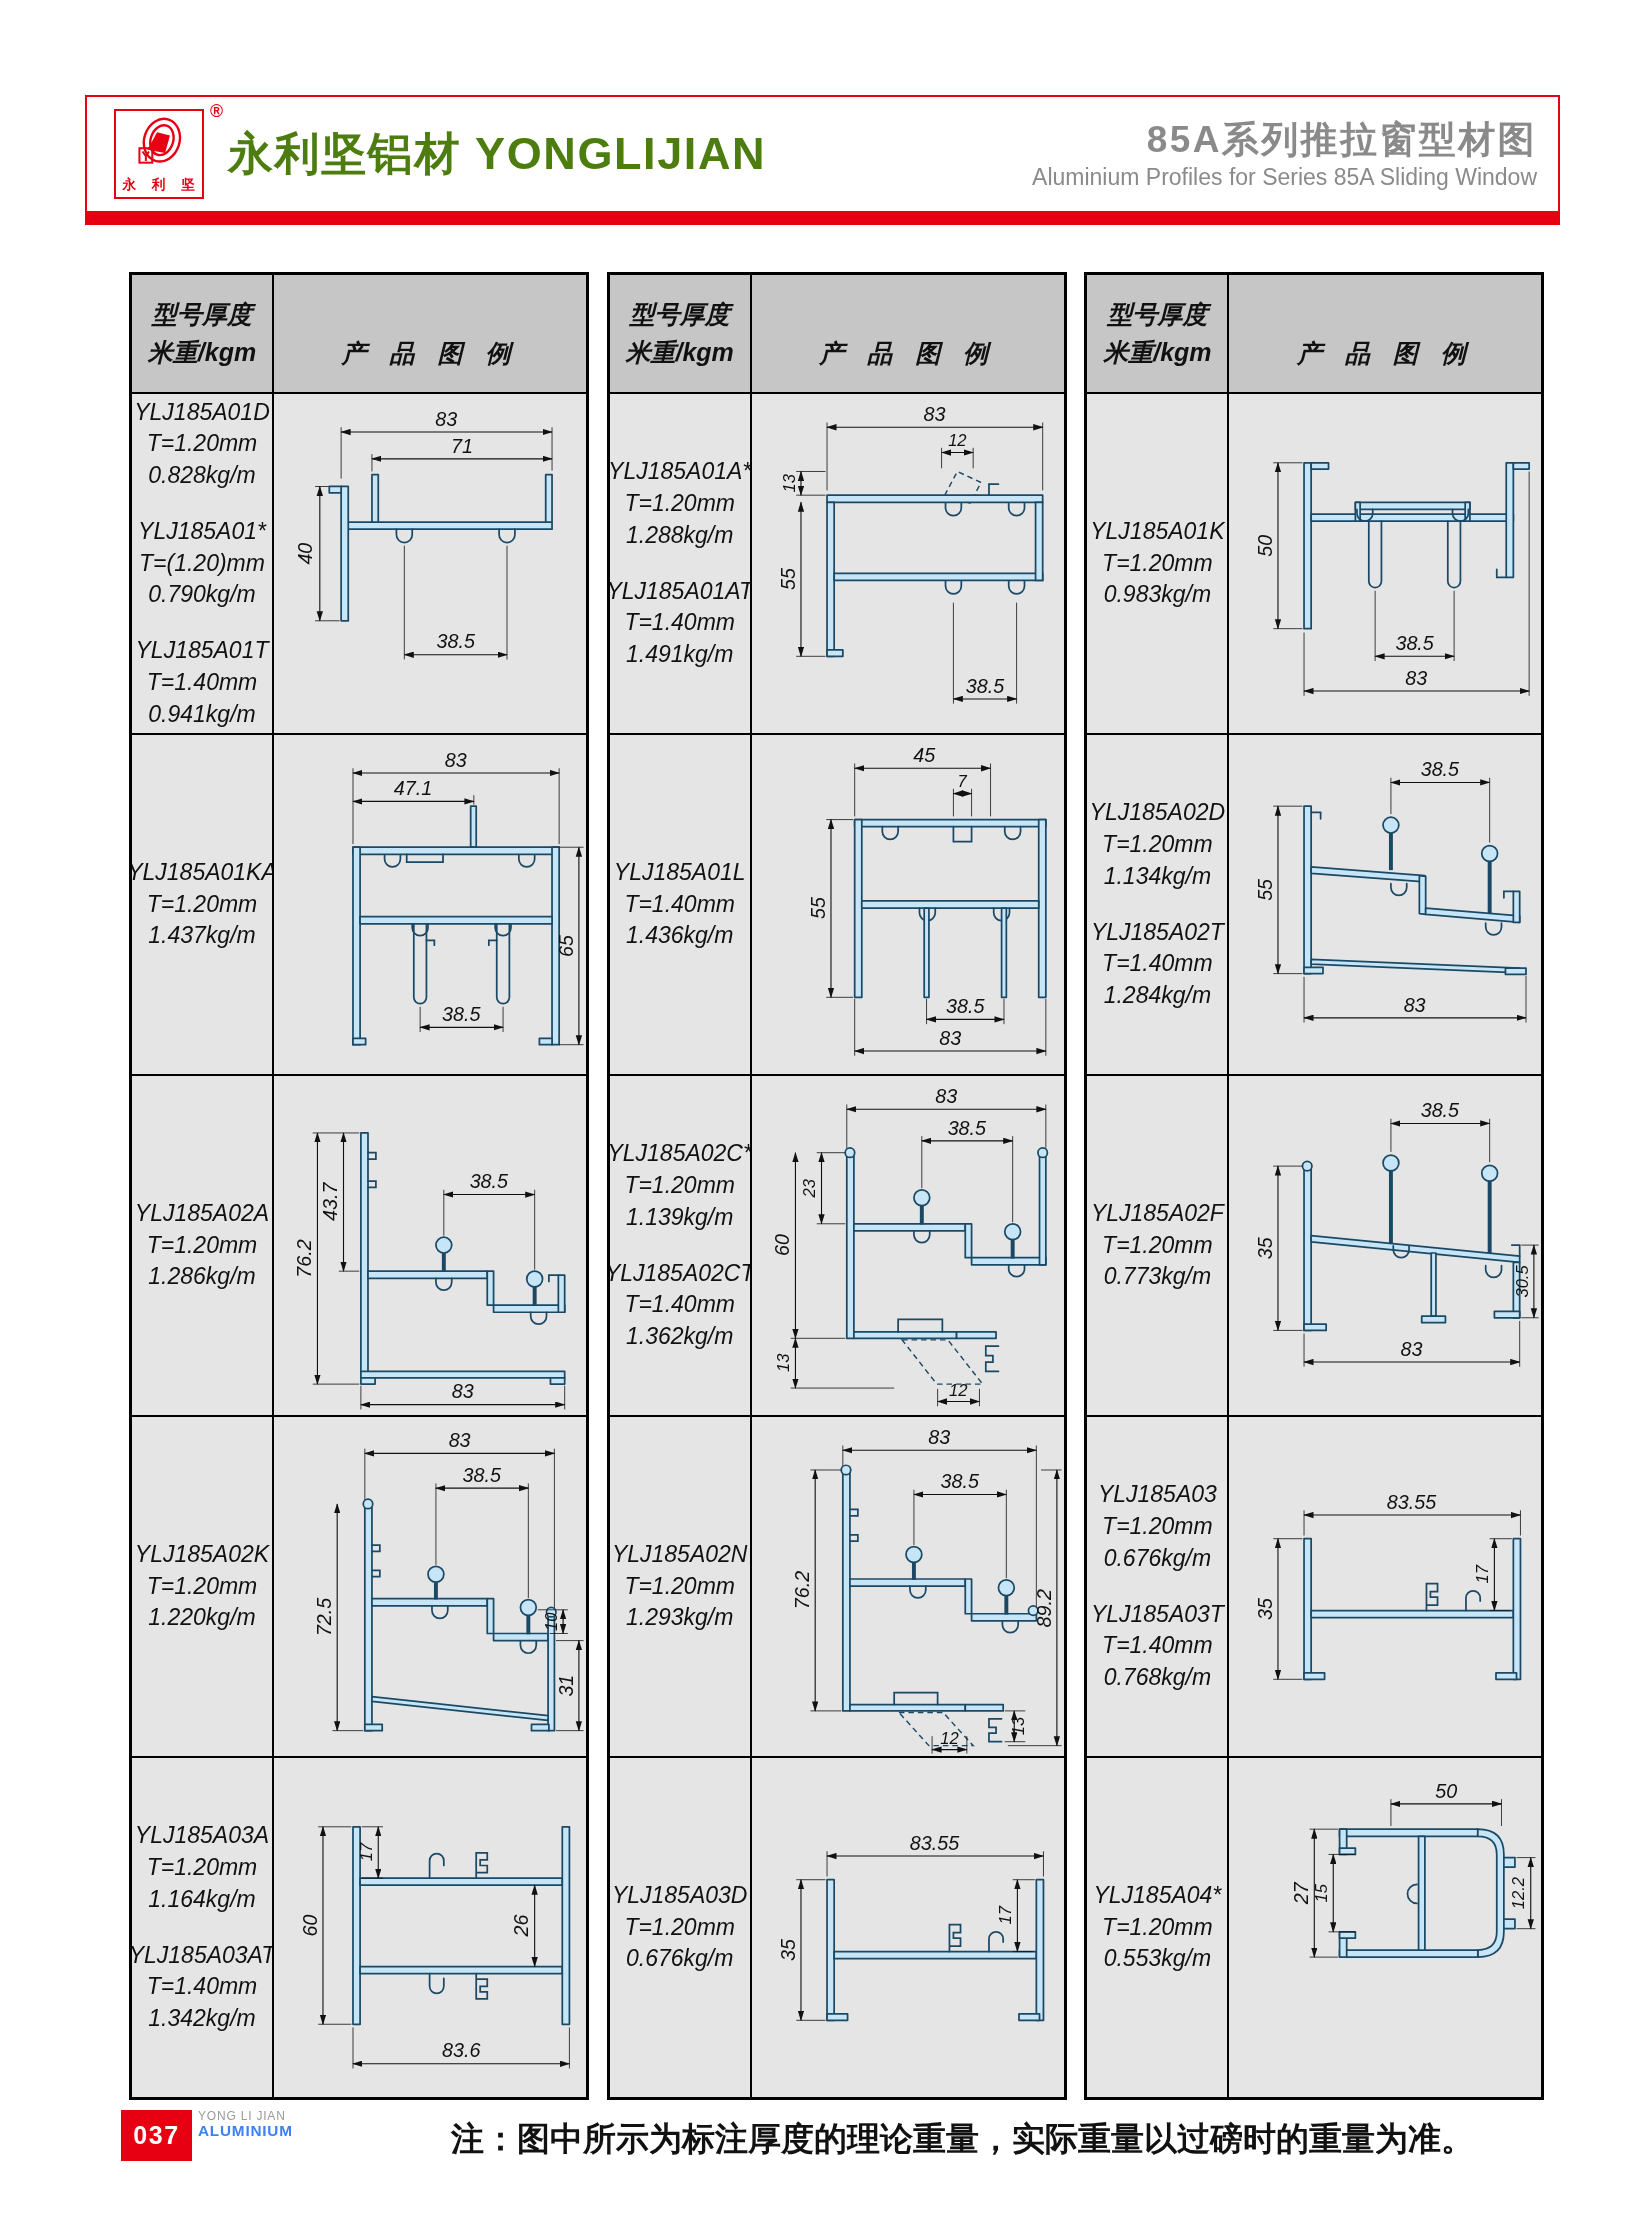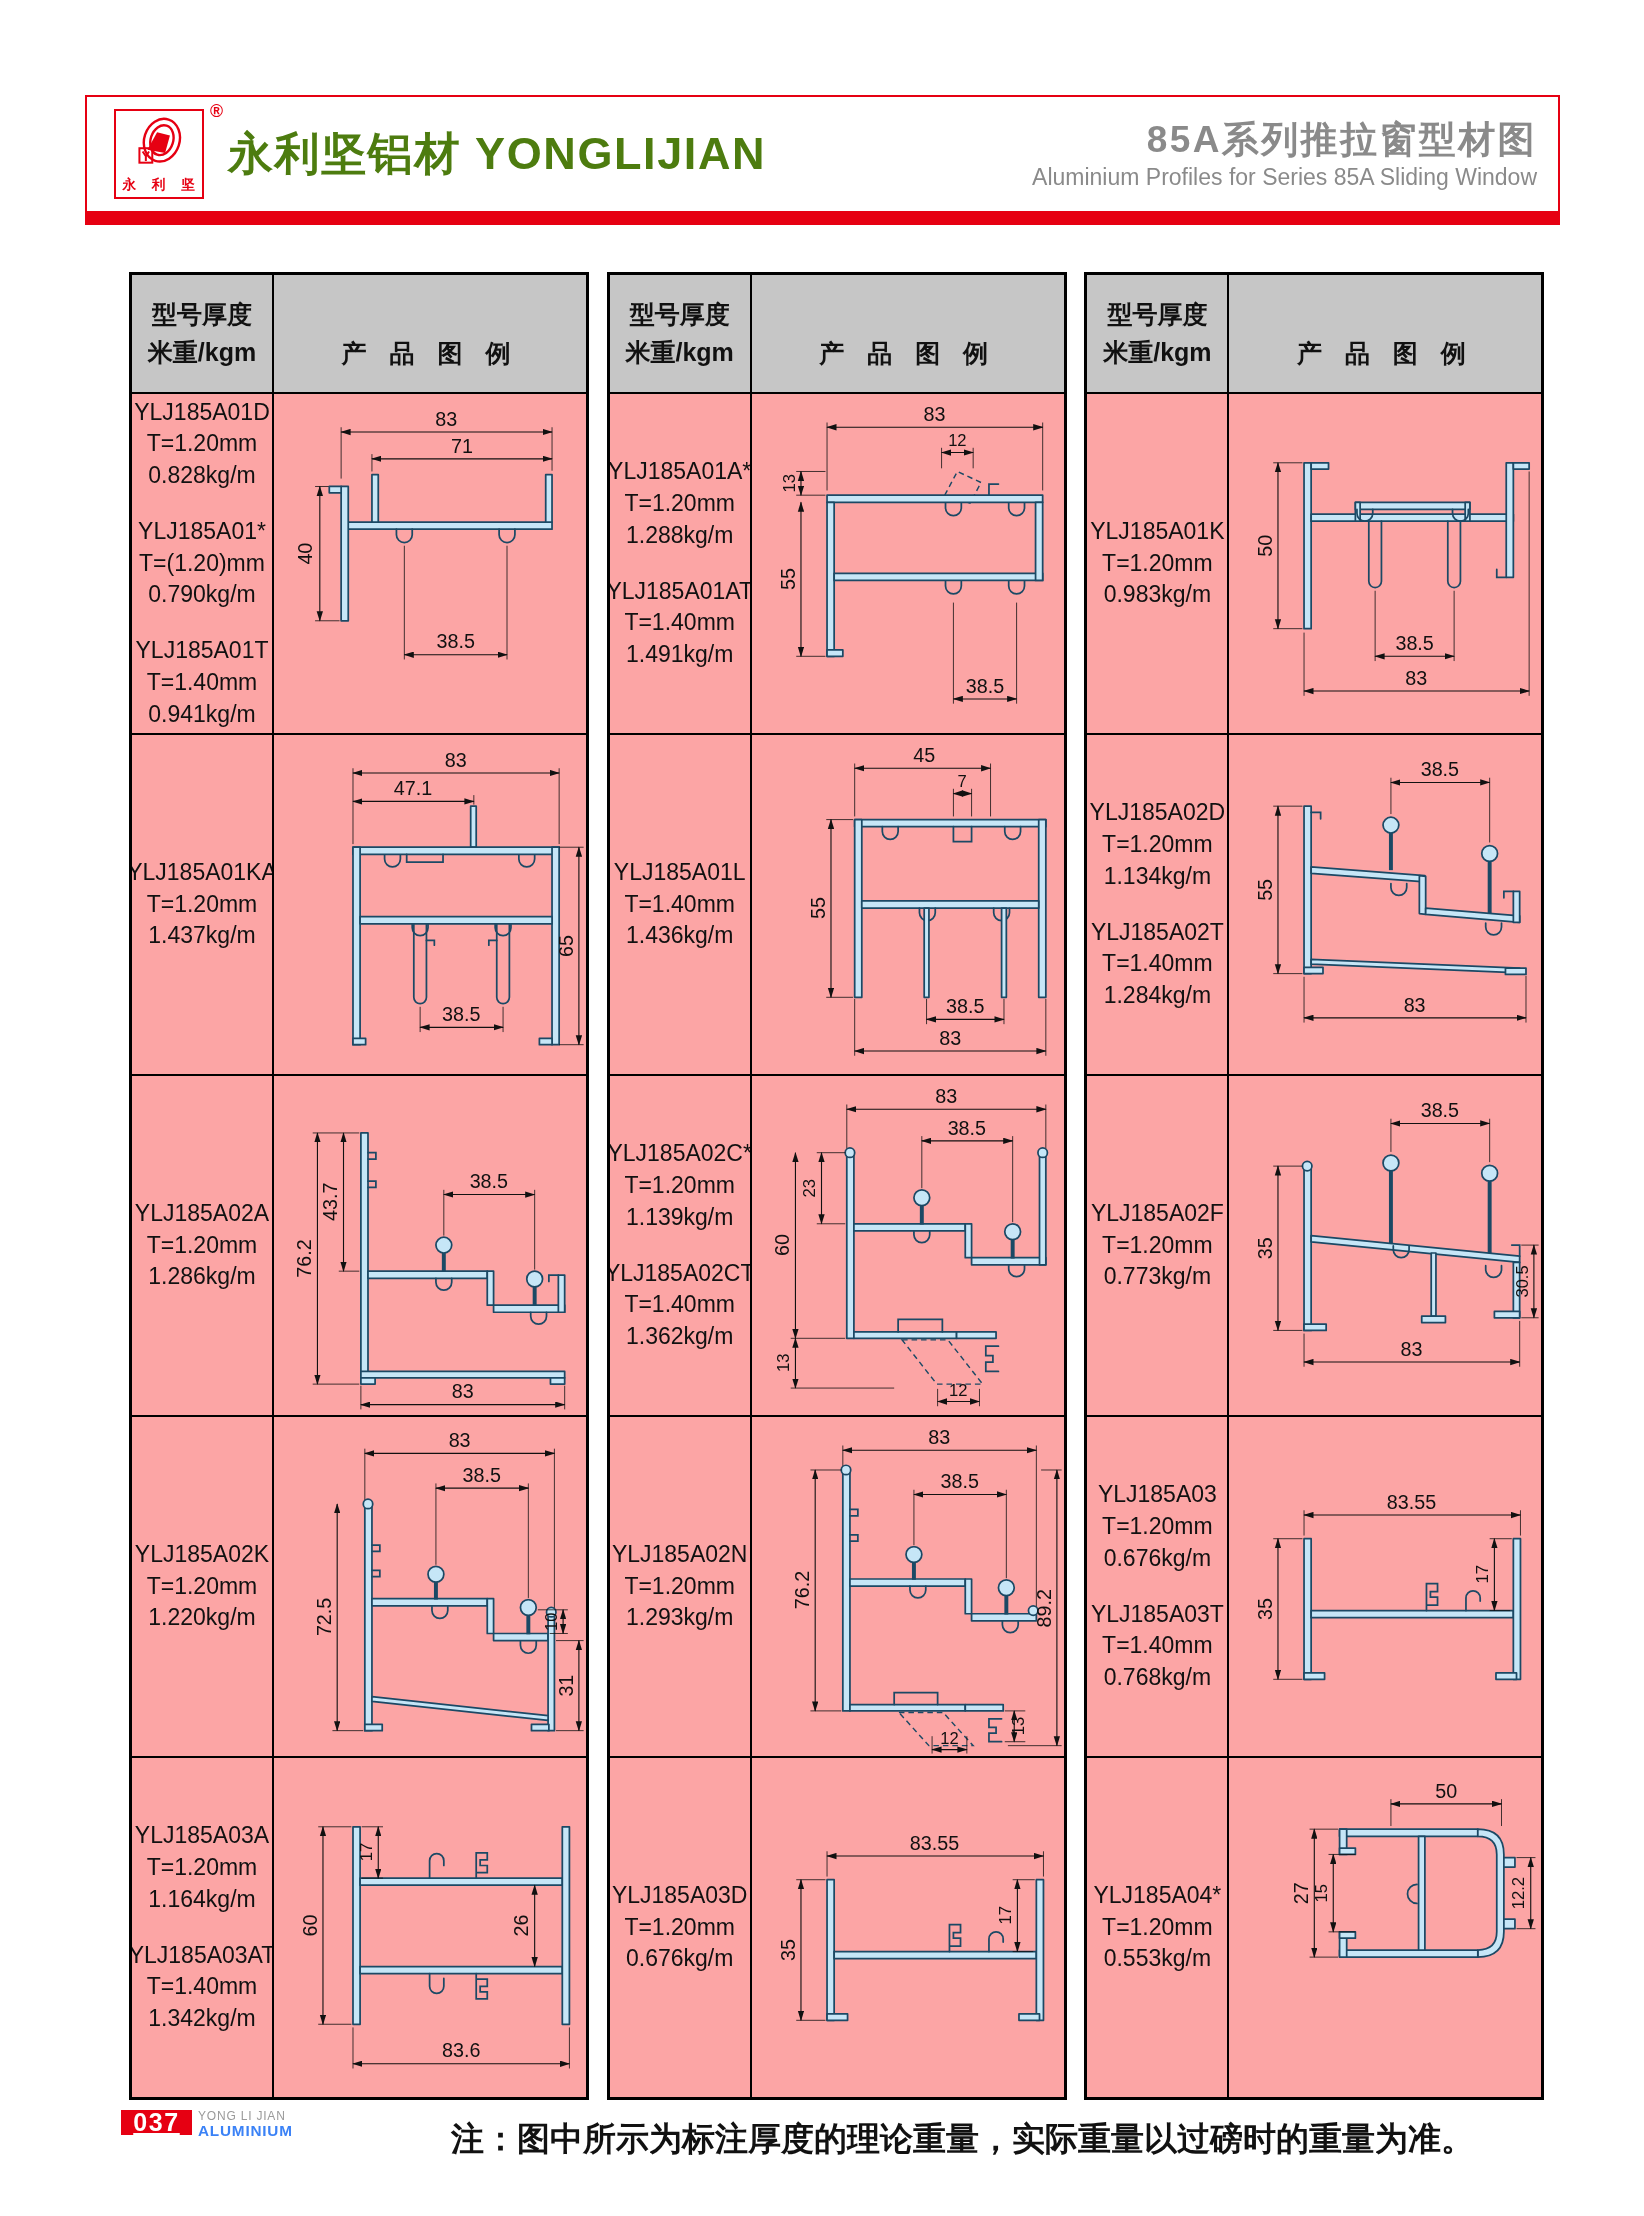--- a/index.html
+++ b/index.html
@@ -19,21 +19,21 @@
   .brand-text { margin-left:24px; color:#4d7c0f; font-size:45px; font-weight:bold; letter-spacing:1.6px; white-space:nowrap; }
   .hdr-spacer { flex:1; }
   .titles { text-align:right; line-height:1.25; }
   .title-cn { font-size:37px; color:#8a8a8a; font-weight:bold; letter-spacing:2.4px; }
   .title-en { font-size:23px; color:#8a8a8a; }
   .hdr-bar { height:13.7px; background:#e60012; }
 
   
   .tables { position:absolute; left:129px; top:272px; display:flex; gap:17.7px; }
   .ptable { display:grid; grid-template-columns:142px 314px; grid-template-rows:119px repeat(5,341px);
-            border:2.4px solid #000; background:#fca5a5; }
+            border:2.4px solid #000; background:#e5e5e5;font-style:italic; }
   .cell { border:0.8px solid #000; box-sizing:border-box; display:flex; flex-direction:column;
           align-items:center; justify-content:center; overflow:hidden; }
   .head { background:#c6c6c6; font-weight:bold; font-size:25px; line-height:1.5; text-align:center;
           border-bottom:1.6px solid #000; }
   .head .sp { letter-spacing:8px;margin-top:40px; }
   .mcell { gap:24px; }
   .mblock { text-align:center; font-size:23px; line-height:1.38; }
   .dcell { padding:0; }
   .dcell svg { display:block; }
 
@@ -41,23 +41,23 @@
   svg text { font-family:"Liberation Sans", sans-serif; font-size:25px; fill:#111; }
   svg text.sm { font-size:21px; }
   .dim { stroke:#111; stroke-width:1.4; fill:none; }
   .ext { stroke:#111; stroke-width:1; fill:none; }
   .pf  { fill:#c6e6f7; stroke:#1b4965; stroke-width:2.2; stroke-linejoin:round; }
   .pl  { fill:none; stroke:#1b4965; stroke-width:2.2; stroke-linecap:round; }
   .pd  { fill:none; stroke:#1b4965; stroke-width:1.8; stroke-dasharray:7 5; }
   .st  { stroke:#1b4965; stroke-width:5; fill:none; }
 
   
-  .page-badge { position:absolute; left:121px; top:2110px; width:71px; height:25px; background:#e60012;
+  .page-badge { position:absolute; left:121px; top:2110px; width:71px; height:51px; background:#e60012;
                 color:#fff; font-size:25px; font-weight:bold; display:flex; align-items:center;
-                justify-content:center; letter-spacing:1.6px;text-decoration:underline; }
+                justify-content:center; letter-spacing:1.6px; }
   .badge-brand { position:absolute; left:198px; top:2110px; line-height:1.1; }
   .badge-brand .l1 { font-size:12px; color:#9a9a9a; letter-spacing:0.8px; }
   .badge-brand .l2 { font-size:15.3px; color:#3b82f6; font-weight:bold; letter-spacing:0.8px; }
   .note { position:absolute; left:451px; top:2117px; font-size:33px; font-weight:bold; color:#111; }
 </style>
 </head>
 <body>
 
 <svg width="0" height="0" style="position:absolute">
   <defs>

